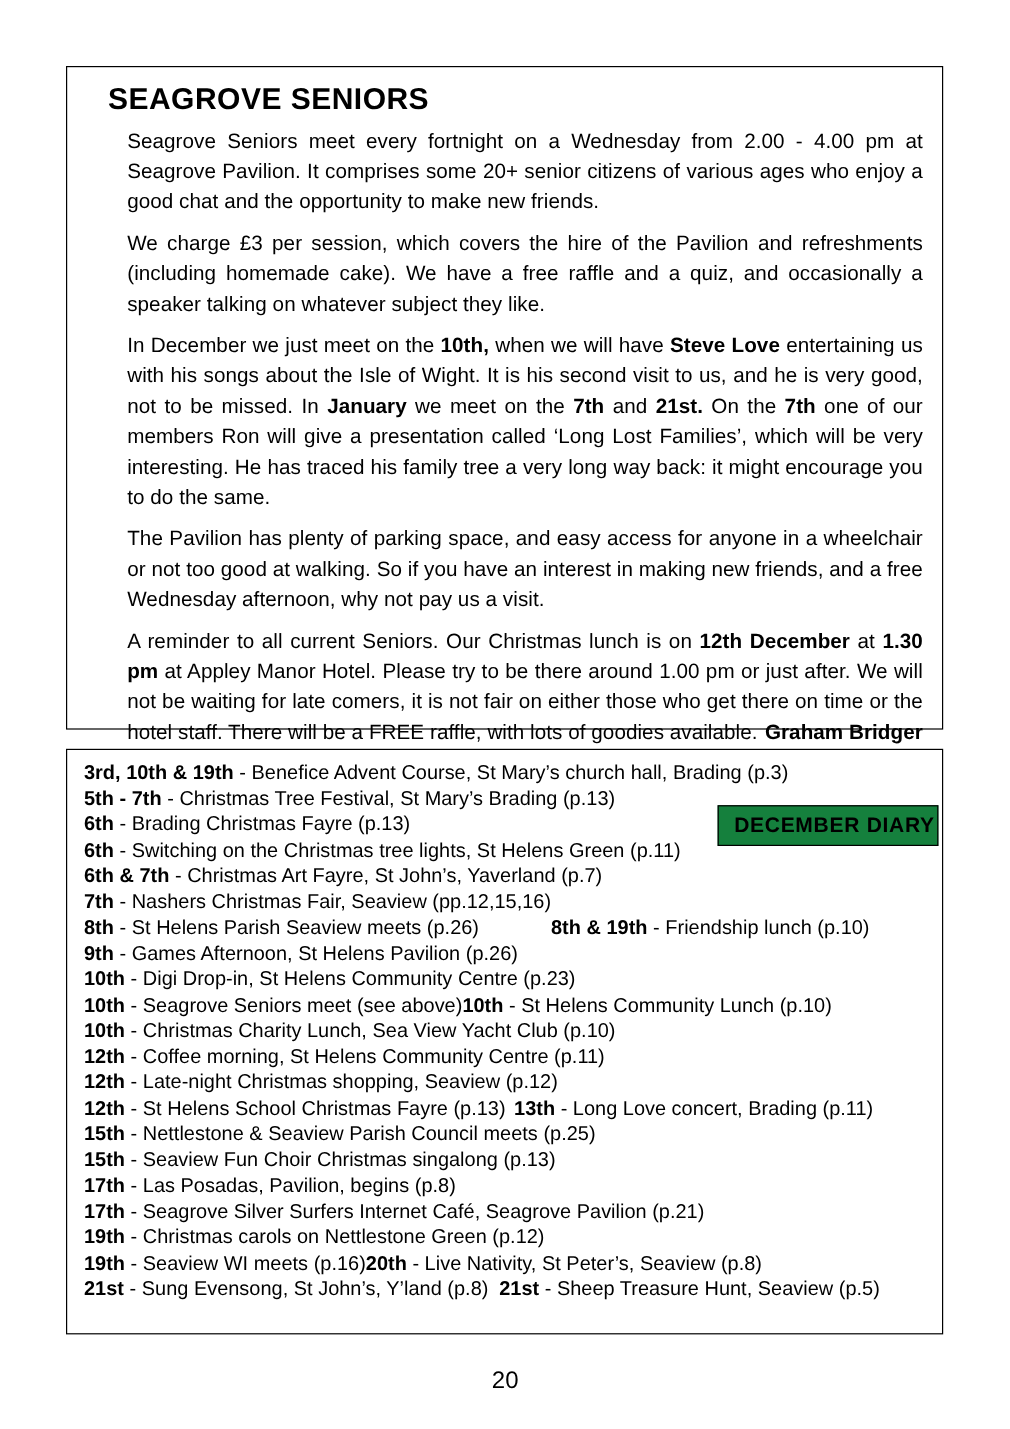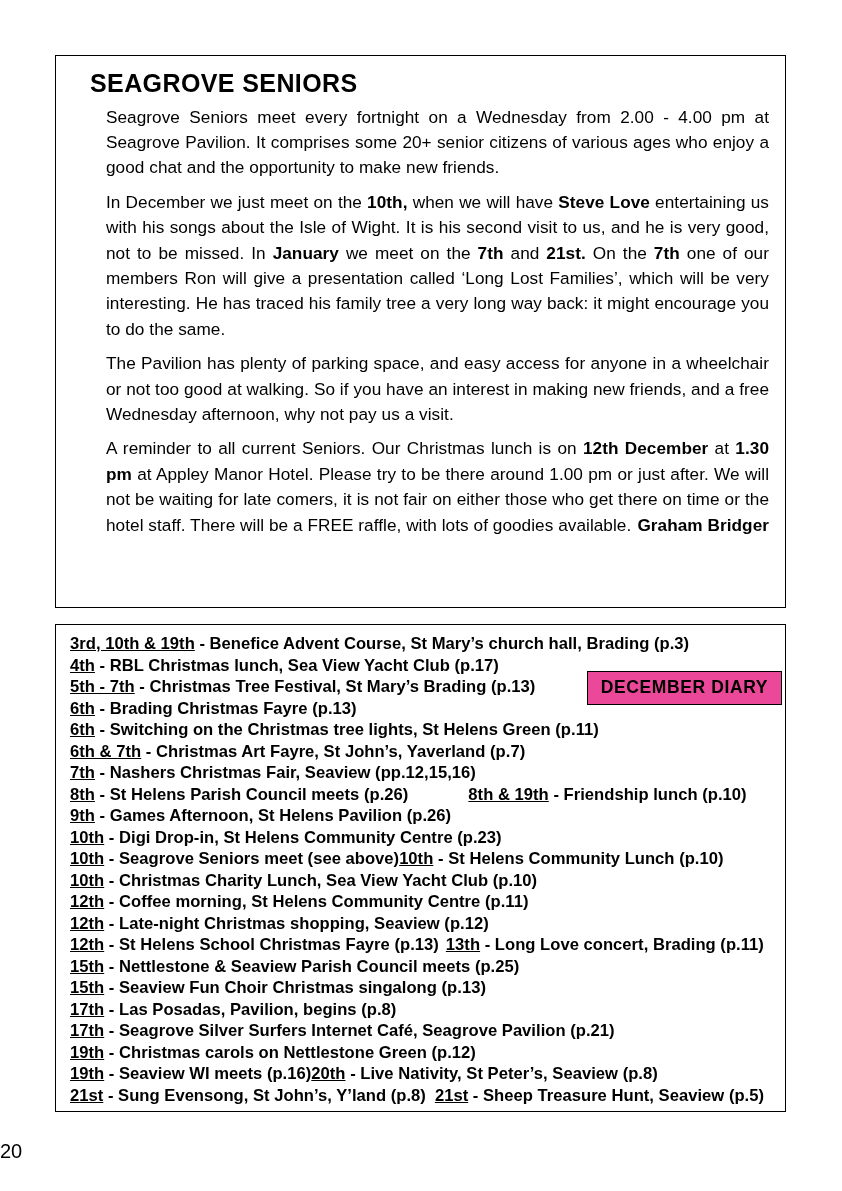--- a/index.html
+++ b/index.html
@@ -54,78 +54,79 @@
     width: 731px;
     height: 488px;
     border: 1.5px solid #000;
     background: #fff;
     padding: 8px 10px 6px 14px;
   }
   #diary-badge {
     position: absolute;
     right: 3px; top: 46px;
     border: 1.5px solid #000;
-    background: #ec4899;
-    padding: 5px 13px 6px 13px;
+    background: #15803d;
+    padding: 5px 2px 6px 13px;
     font-size: 17.5px;
     font-weight: bold;
     letter-spacing: 0.6px;
     white-space: nowrap;
     z-index: 5;
   }
   .diary-list {
     list-style: none;
     margin: 0; padding: 0;
     position: relative;
     z-index: 1;
   }
   .diary-line {
     font-size: 16.6px;
     line-height: 21.5px;
     white-space: nowrap;
     letter-spacing: 0.02px;
   }
-  .diary-line .d { font-weight: bold; text-decoration: underline; }
-  .diary-line .sep { font-weight: bold; }
+  .diary-line .d { font-weight: bold; }
+  .diary-line .sep { font-weight: normal; }
   .diary-second {
     display: inline-block;
   }
 
   
   #page-number {
     position: absolute;
     left: 0; right: 0;
     top: 1140px;
+    text-align: center;
     font-size: 20px;
   }
 </style>
 </head>
 <body>
 
 <div id="article-box">
   <h1 id="article-title">SEAGROVE SENIORS</h1>
   <div id="article-body">
       <div class="para">Seagrove Seniors meet every fortnight on a Wednesday from 2.00 - 4.00 pm at Seagrove Pavilion. It comprises some 20+ senior citizens of various ages who enjoy a good chat and the opportunity to make new friends.</div>
+      <div class="para">We charge £3 per session, which covers the hire of the Pavilion and refreshments (including homemade cake). We have a free raffle and a quiz, and occasionally a speaker talking on whatever subject they like.</div>
       <div class="para">In December we just meet on the <b>10th,</b> when we will have <b>Steve Love</b> entertaining us with his songs about the Isle of Wight. It is his second visit to us, and he is very good, not to be missed. In <b>January</b> we meet on the <b>7th</b> and <b>21st.</b> On the <b>7th</b> one of our members Ron will give a presentation called ‘Long Lost Families’, which will be very interesting. He has traced his family tree a very long way back: it might encourage you to do the same.</div>
       <div class="para">The Pavilion has plenty of parking space, and easy access for anyone in a wheelchair or not too good at walking. So if you have an interest in making new friends, and a free Wednesday afternoon, why not pay us a visit.</div>
       <div class="para">A reminder to all current Seniors. Our Christmas lunch is on <b>12th December</b> at <b>1.30 pm</b> at Appley Manor Hotel. Please try to be there around 1.00 pm or just after. We will not be waiting for late comers, it is not fair on either those who get there on time or the hotel staff. There will be a FREE raffle, with lots of goodies available. <span class="signature">Graham Bridger</span></div>
     </div>
 </div>
 
 <div id="diary-box">
   <div id="diary-badge">DECEMBER DIARY</div>
   <ul class="diary-list" id="diary-list">
       <li class="diary-line"><span class="d">3rd, 10th &amp; 19th</span><span class="sep"> - Benefice Advent Course, St Mary’s church hall, Brading (p.3)</span></li>
-      <li class="diary-line"><span class="d">4th</span><span class="sep"> - RBL Christmas lunch, Sea View Yacht  Club (p.17)</span></li>
       <li class="diary-line"><span class="d">5th - 7th</span><span class="sep"> - Christmas Tree Festival, St Mary’s Brading (p.13)</span></li>
       <li class="diary-line"><span class="d">6th</span><span class="sep"> - Brading Christmas Fayre (p.13)</span></li>
       <li class="diary-line"><span class="d">6th</span><span class="sep"> - Switching on the Christmas tree lights, St Helens Green (p.11)</span></li>
       <li class="diary-line"><span class="d">6th &amp; 7th</span><span class="sep"> - Christmas Art Fayre, St John’s, Yaverland (p.7)</span></li>
       <li class="diary-line"><span class="d">7th</span><span class="sep"> - Nashers Christmas Fair, Seaview (pp.12,15,16)</span></li>
-      <li class="diary-line"><span class="d">8th</span><span class="sep"> - St Helens Parish Council meets (p.26)</span><span class="diary-second" style="margin-left: 60px;"><span class="d">8th &amp; 19th</span><span class="sep"> - Friendship lunch (p.10)</span></span></li>
+      <li class="diary-line"><span class="d">8th</span><span class="sep"> - St Helens Parish Seaview meets (p.26)</span><span class="diary-second" style="margin-left: 60px;"><span class="d">8th &amp; 19th</span><span class="sep"> - Friendship lunch (p.10)</span></span></li>
       <li class="diary-line"><span class="d">9th</span><span class="sep"> - Games Afternoon, St Helens Pavilion (p.26)</span></li>
       <li class="diary-line"><span class="d">10th</span><span class="sep"> - Digi Drop-in, St Helens Community Centre (p.23)</span></li>
       <li class="diary-line"><span class="d">10th</span><span class="sep"> - Seagrove Seniors meet (see above)</span><span class="diary-second" style=""><span class="d">10th</span><span class="sep"> - St Helens Community Lunch (p.10)</span></span></li>
       <li class="diary-line"><span class="d">10th</span><span class="sep"> - Christmas Charity Lunch, Sea View Yacht Club (p.10)</span></li>
       <li class="diary-line"><span class="d">12th</span><span class="sep"> - Coffee morning, St Helens Community Centre (p.11)</span></li>
       <li class="diary-line"><span class="d">12th</span><span class="sep"> - Late-night Christmas shopping, Seaview (p.12)</span></li>
       <li class="diary-line"><span class="d">12th</span><span class="sep"> - St Helens School Christmas Fayre (p.13)</span><span class="diary-second" style="margin-left: 7px;"><span class="d">13th</span><span class="sep"> - Long Love concert, Brading (p.11)</span></span></li>
       <li class="diary-line"><span class="d">15th</span><span class="sep"> - Nettlestone &amp; Seaview Parish Council meets (p.25)</span></li>
       <li class="diary-line"><span class="d">15th</span><span class="sep"> - Seaview Fun Choir Christmas singalong (p.13)</span></li>
       <li class="diary-line"><span class="d">17th</span><span class="sep"> - Las Posadas, Pavilion, begins (p.8)</span></li>

